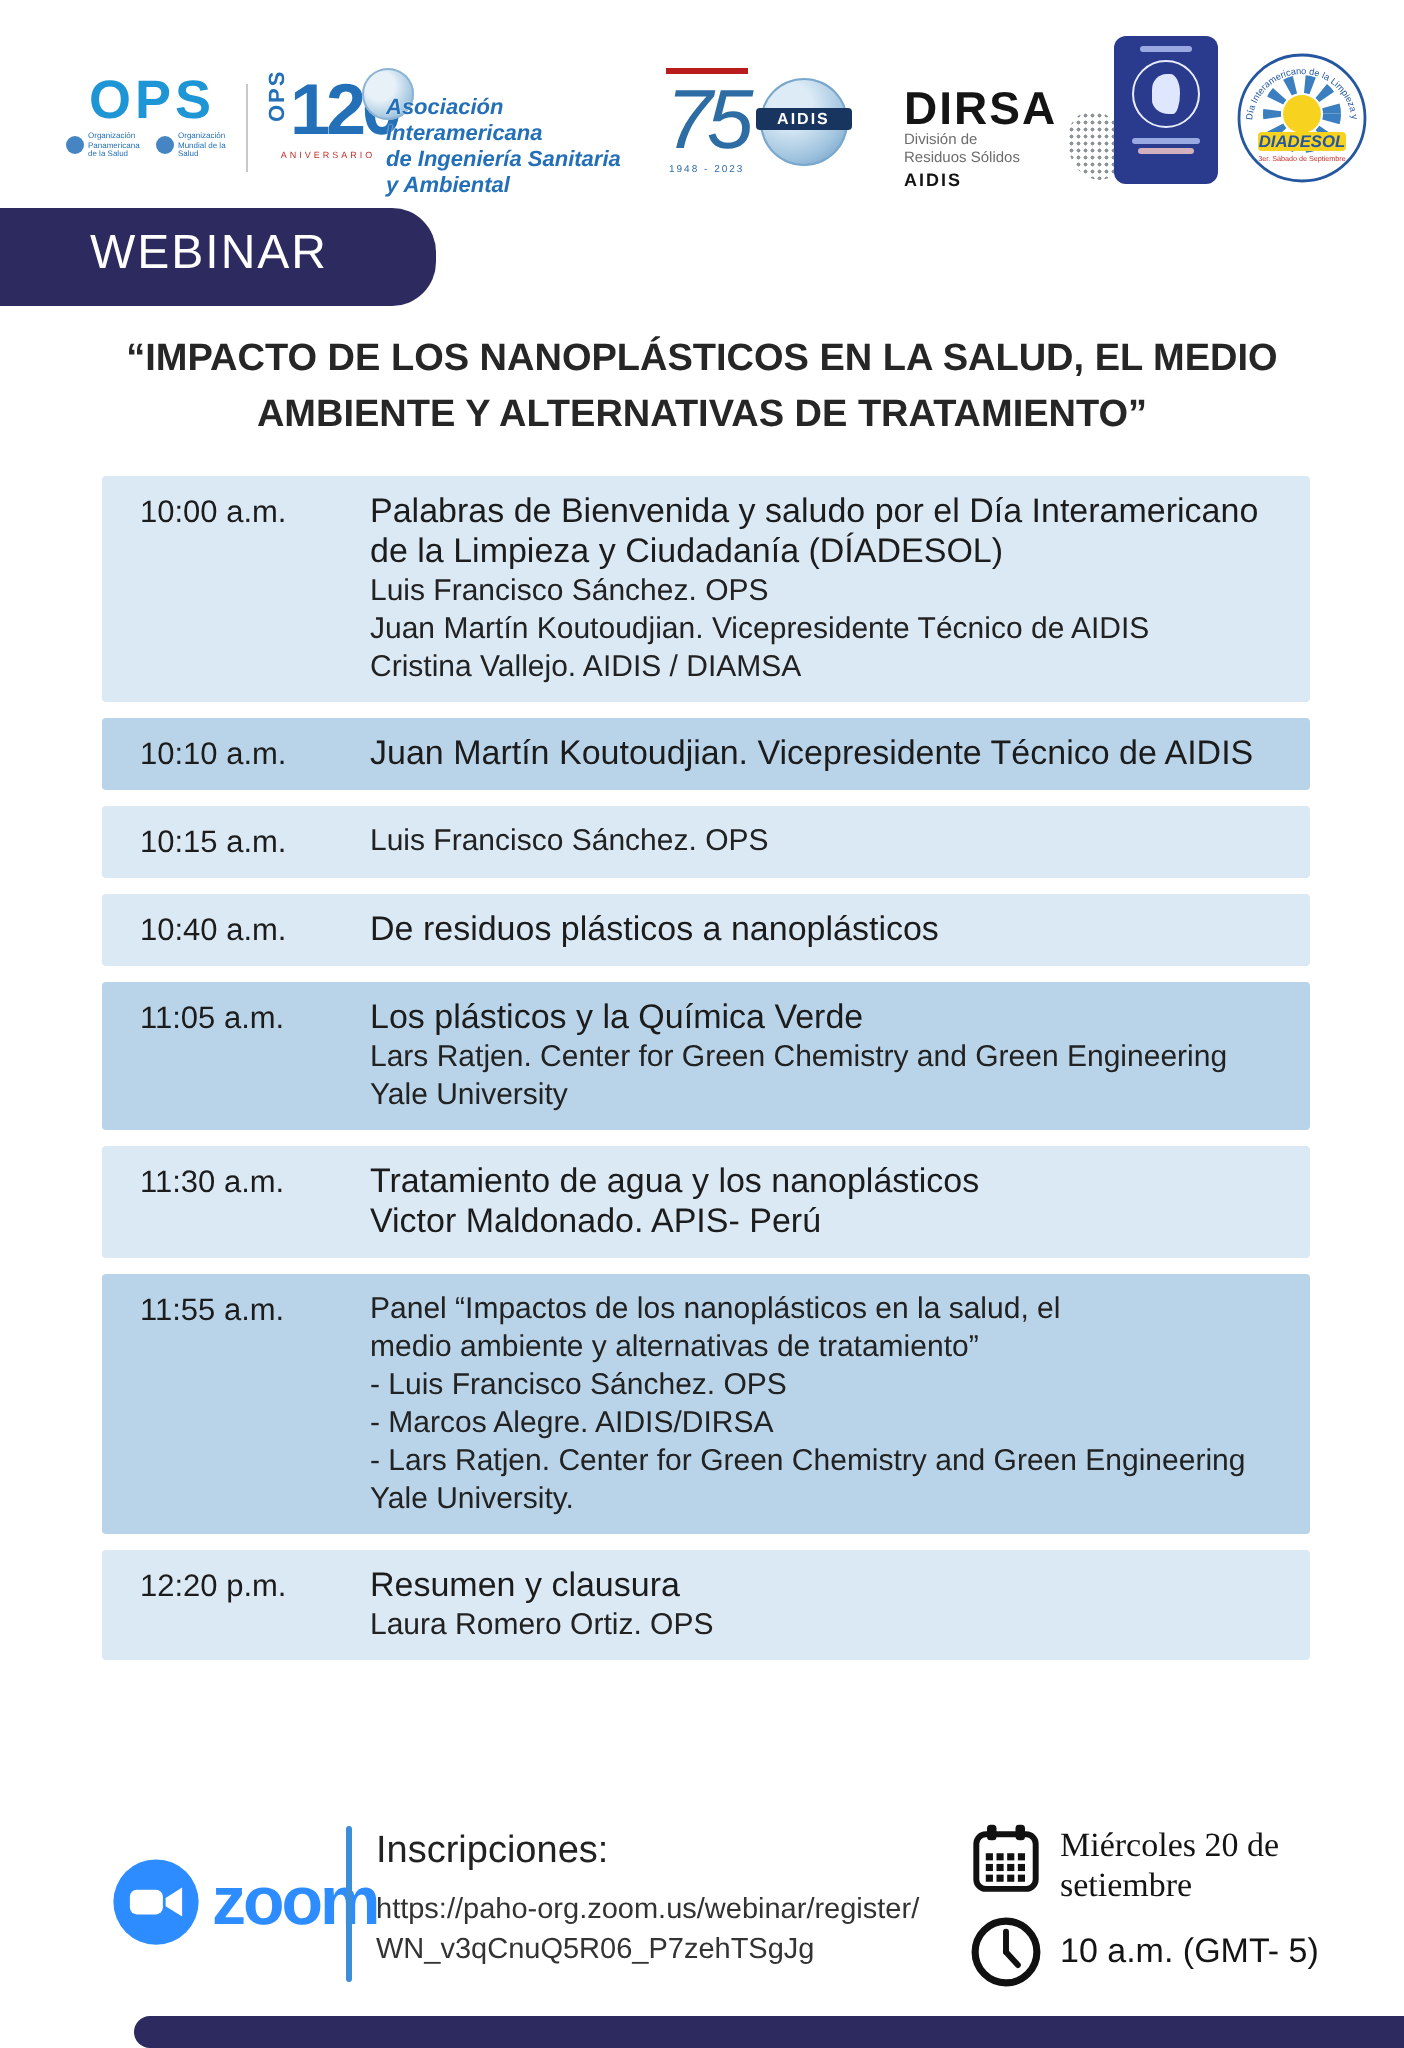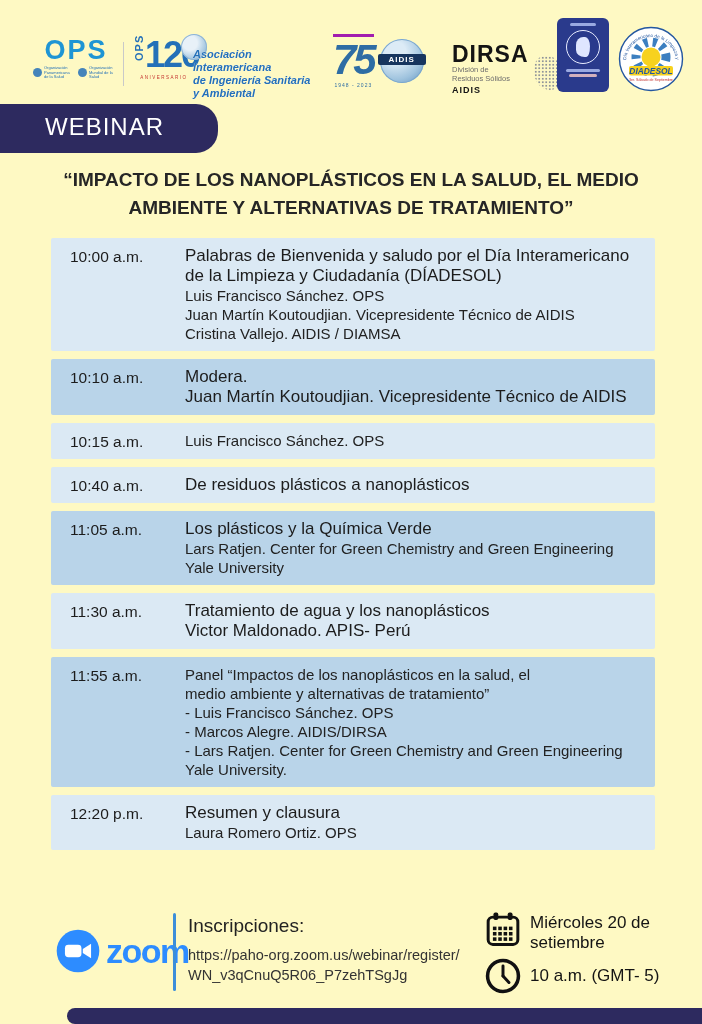--- a/index.html
+++ b/index.html
@@ -7,21 +7,21 @@
     --row-light:#dbe9f4;
     --row-medium:#b9d4e9;
     --zoom-blue:#2d8cff;
     --ops-blue:#1e95d4;
     --brand-blue:#2470b8;
     --red:#c4312e;
     --ink:#1c1c1c;
   }
   *{margin:0;padding:0;box-sizing:border-box;}
   body{background:#888;font-family:"Liberation Sans",sans-serif;}
-  .page{position:relative;width:702px;height:1024px;background:#fef9c3;margin:0 auto;overflow:hidden;}
+  .page{position:relative;width:702px;height:1024px;background:#ffffff;margin:0 auto;overflow:hidden;}
 
   
   .logo-bar{position:absolute;top:14px;left:0;width:702px;height:84px;}
   .logo{position:absolute;}
 
   .ops{left:30px;top:22px;width:92px;text-align:center;}
   .ops-word{font-size:27px;font-weight:bold;color:var(--ops-blue);letter-spacing:2px;line-height:28px;}
   .ops-subs{display:flex;gap:4px;justify-content:center;margin-top:2px;}
   .ops-sub{display:flex;gap:2px;align-items:center;}
   .mini-icon{width:9px;height:9px;border-radius:50%;background:var(--brand-blue);flex:0 0 auto;opacity:.85;}
@@ -35,21 +35,21 @@
   .ops120-num{position:relative;font-size:36px;font-weight:bold;color:var(--brand-blue);line-height:38px;letter-spacing:-2px;}
   .ops120-globe{position:absolute;right:-8px;top:-2px;width:26px;height:26px;border-radius:50%;
     background:radial-gradient(circle at 35% 35%,#e8f1f8 30%,#9fc3de 70%,#6f9fc6 100%);
     background-size:100%;box-shadow:inset 0 0 0 1px #8db4d4;}
   .ops120-cap{font-size:4.5px;color:var(--red);letter-spacing:1.5px;text-align:center;margin-top:1px;}
 
   .assoc{left:193px;top:34px;width:130px;}
   .assoc div{font-size:11px;font-weight:bold;font-style:italic;color:var(--brand-blue);line-height:13px;text-shadow:0 0 1px #fff;}
 
   .aidis75{left:333px;top:20px;width:116px;display:flex;align-items:center;}
-  .n75{font-size:42px;font-style:italic;font-weight:bold;color:#2e6da4;line-height:44px;letter-spacing:-3px;border-top:3px solid #a21caf;display:inline-block;padding-top:1px;}
+  .n75{font-size:42px;font-style:italic;font-weight:normal;color:#2e6da4;line-height:44px;letter-spacing:-3px;border-top:3px solid #b91c1c;display:inline-block;padding-top:1px;}
   .years{display:block;font-size:5px;color:#2e6da4;text-align:center;letter-spacing:1px;}
   .globe75{width:44px;height:44px;border-radius:50%;margin-left:6px;position:relative;
     background:radial-gradient(circle at 35% 30%,#dcebf6 25%,#9fc3de 65%,#5d8fbc 100%);
     box-shadow:inset 0 0 0 1px #7aa7cd;}
   .globe-band{position:absolute;left:-2px;top:15px;width:48px;height:11px;background:#17355e;color:#fff;
     font-size:8px;font-weight:bold;text-align:center;line-height:11px;letter-spacing:1px;border-radius:2px;}
 
   .dirsa{left:452px;top:28px;width:110px;display:flex;gap:5px;}
   .dirsa-word{font-size:23px;font-weight:bold;color:#141414;letter-spacing:1px;line-height:24px;}
   .dirsa-sub{font-size:7.5px;color:#6d6d6d;line-height:8.5px;}
@@ -88,21 +88,21 @@
   
   .footer{position:absolute;left:0;top:905px;width:702px;height:100px;}
   .zoom-logo{position:absolute;left:56px;top:24px;display:flex;align-items:center;gap:6px;}
   .zoom-word{font-size:34px;font-weight:bold;color:var(--zoom-blue);letter-spacing:-1.5px;line-height:40px;}
   .foot-divider{position:absolute;left:173px;top:8px;width:3px;height:78px;background:#3c8ed9;border-radius:2px;}
   .inscr{position:absolute;left:188px;top:10px;}
   .inscr-label{font-size:19px;color:#222;margin-bottom:8px;}
   .inscr-url{font-size:14.5px;color:#333;line-height:20px;}
   .when{position:absolute;left:484px;top:4px;}
   .when-row{display:flex;align-items:flex-start;gap:8px;margin-bottom:4px;}
-  .when-text{font-size:17px;color:#141414;line-height:20px;padding-top:4px;}
+  .when-text{font-size:17px;color:#141414;line-height:20px;padding-top:4px;font-family:Liberation Serif, serif;}
   .when-time{font-size:17px;color:#141414;line-height:38px;}
 
   .bottom-bar{position:absolute;left:67px;top:1008px;width:635px;height:16px;background:var(--navy);border-radius:8px 0 0 8px;}
 </style>
 </head>
 <body>
 
 <div class="page">
 
   <div class="logo-bar">
@@ -198,21 +198,20 @@
           <div class="line lg">Palabras de Bienvenida y saludo por el Día Interamericano</div>
           <div class="line lg">de la Limpieza y Ciudadanía (DÍADESOL)</div>
           <div class="line sm">Luis Francisco Sánchez. OPS</div>
           <div class="line sm">Juan Martín Koutoudjian. Vicepresidente Técnico de AIDIS</div>
           <div class="line sm">Cristina Vallejo. AIDIS / DIAMSA</div>
         </div>
       </div>
       <div class="row medium">
         <div class="time">10:10 a.m.</div>
         <div class="content">
-          <div class="line lg">Modera.</div>
           <div class="line lg">Juan Martín Koutoudjian. Vicepresidente Técnico de AIDIS</div>
         </div>
       </div>
       <div class="row light">
         <div class="time">10:15 a.m.</div>
         <div class="content">
           <div class="line sm">Luis Francisco Sánchez. OPS</div>
         </div>
       </div>
       <div class="row light">

